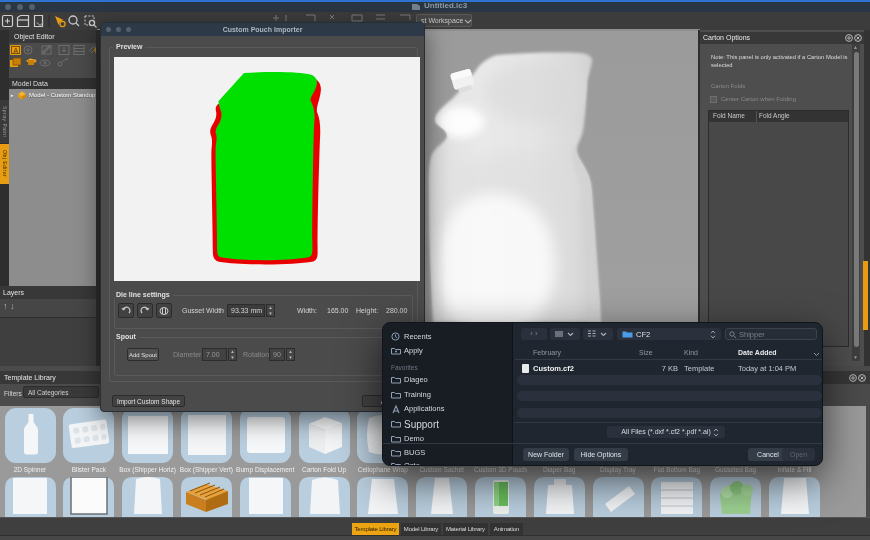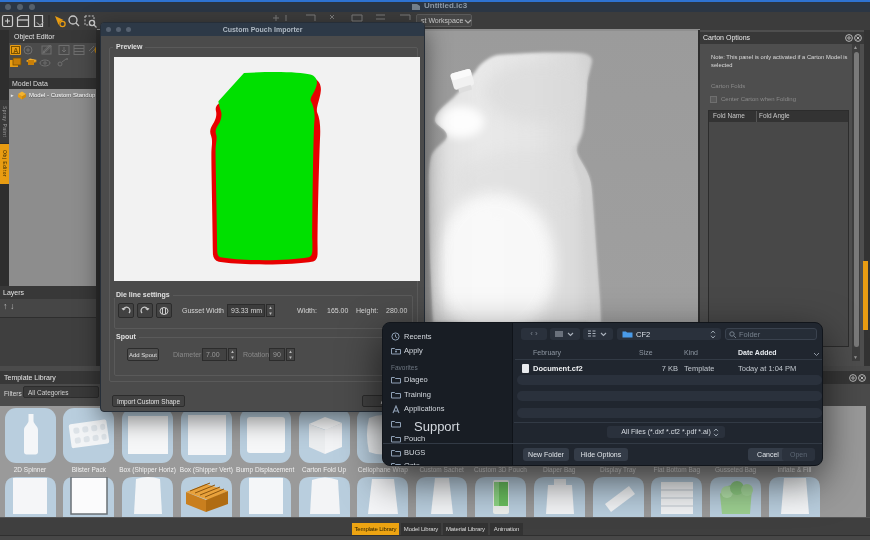--- a/index.html
+++ b/index.html
@@ -547,25 +547,25 @@
         <path d="M0.5 1.5h3l1 1h5v4.5h-9z" fill="none" stroke="#8fa0b5" stroke-width="1"></path>
       </svg>
   <div class="abs" style="left:21px;top:67px;color:#d3d8de;font-size:7.5px;">Training</div>
   <svg class="abs" style="left:8px;top:82px" width="10" height="9" viewBox="0 0 10 9">
         <path d="M2 8L5 1l3 7M3 6h4" fill="none" stroke="#8fa0b5" stroke-width="1.1"></path>
       </svg>
   <div class="abs" style="left:21px;top:81px;color:#d3d8de;font-size:7.5px;">Applications</div>
   <svg class="abs" style="left:8px;top:97px" width="10" height="8" viewBox="0 0 10 8">
         <path d="M0.5 1.5h3l1 1h5v4.5h-9z" fill="none" stroke="#8fa0b5" stroke-width="1"></path>
       </svg>
-  <div class="abs" style="left:31px;top:96px;color:#d3d8de;font-size:13px;">Support</div>
+  <div class="abs" style="left:21px;top:96px;color:#d3d8de;font-size:10px;">Support</div>
   <svg class="abs" style="left:8px;top:112px" width="10" height="8" viewBox="0 0 10 8">
         <path d="M0.5 1.5h3l1 1h5v4.5h-9z" fill="none" stroke="#8fa0b5" stroke-width="1"></path>
       </svg>
-  <div class="abs" style="left:21px;top:111px;color:#d3d8de;font-size:7.5px;">Pouch</div>
+  <div class="abs" style="left:21px;top:111px;color:#d3d8de;font-size:7.5px;">Demo</div>
   <svg class="abs" style="left:8px;top:126px" width="10" height="8" viewBox="0 0 10 8">
         <path d="M0.5 1.5h3l1 1h5v4.5h-9z" fill="none" stroke="#8fa0b5" stroke-width="1"></path>
       </svg>
   <div class="abs" style="left:21px;top:125px;color:#d3d8de;font-size:7.5px;">BUGS</div>
   <svg class="abs" style="left:8px;top:139px" width="10" height="8" viewBox="0 0 10 8">
         <path d="M0.5 1.5h3l1 1h5v4.5h-9z" fill="none" stroke="#8fa0b5" stroke-width="1"></path>
       </svg>
   <div class="abs" style="left:21px;top:138px;color:#d3d8de;font-size:7.5px;">Octo</div>
 
   <div class="abs" style="left:138px;top:5px;width:26px;height:12px;background:#2a313c;border-radius:3px;color:#7d8590;font-size:8px;text-align:center;line-height:11px;">‹&nbsp;›</div>
@@ -586,33 +586,33 @@
   <div class="abs" style="left:253px;top:325px;"></div>
   <div class="abs" style="left:253px;top:7px;color:#dde2e8;font-size:7.5px;">CF2</div>
   <svg class="abs" style="left:327px;top:7px" width="6" height="9" viewBox="0 0 6 9">
         <path d="M1 3.2L3 1l2 2.2M1 5.8L3 8l2-2.2" fill="none" stroke="#9aa4ae" stroke-width="1"></path>
       </svg>
   <div class="abs" style="left:342px;top:5px;width:92px;height:12px;background:#262d37;border:1px solid #3a424e;border-radius:3px;"></div>
   <svg class="abs" style="left:346px;top:8px" width="8" height="8" viewBox="0 0 8 8">
         <circle cx="3" cy="3" r="2.2" fill="none" stroke="#76808c" stroke-width="1"></circle>
         <path d="M4.8 4.8L7 7" stroke="#76808c" stroke-width="1"></path>
       </svg>
-  <div class="abs" style="left:356px;top:7px;color:#76808c;font-size:7.5px;">Folder</div>
+  <div class="abs" style="left:356px;top:7px;color:#76808c;font-size:7.5px;">Shipper</div>
 
   <div class="abs" style="left:150px;top:26px;color:#8e97a2;font-size:7px;">February</div>
   <div class="abs" style="left:256px;top:26px;color:#8e97a2;font-size:7px;">Size</div>
   <div class="abs" style="left:301px;top:26px;color:#8e97a2;font-size:7px;">Kind</div>
   <div class="abs" style="left:355px;top:26px;color:#e7ebef;font-size:7px;font-weight:bold;">Date Added</div>
   <svg class="abs" style="left:430px;top:29px" width="7" height="5" viewBox="0 0 7 5">
         <path d="M1 1l2.5 2.5L6 1" fill="none" stroke="#8e97a2" stroke-width="1"></path>
       </svg>
   <div class="abs" style="left:132px;top:36px;width:309px;height:1px;background:#323a45;"></div>
 
   <div class="abs" style="left:139px;top:41px;width:7px;height:9px;background:#e8eaed;border-radius:1px;"></div>
-  <div class="abs" style="left:150px;top:41px;color:#f0f2f4;font-size:7.5px;font-weight:bold;">Document.cf2</div>
+  <div class="abs" style="left:150px;top:41px;color:#f0f2f4;font-size:7.5px;font-weight:bold;">Custom.cf2</div>
   <div class="abs" style="left:258px;top:41px;width:37px;color:#c2c8cf;font-size:7.5px;text-align:right;">7 KB</div>
   <div class="abs" style="left:301px;top:41px;color:#c2c8cf;font-size:7.5px;">Template</div>
   <div class="abs" style="left:355px;top:41px;color:#c2c8cf;font-size:7.5px;">Today at 1:04 PM</div>
 
   <div class="abs" style="left:134px;top:52px;width:305px;height:10px;background:#2a313c;border-radius:5px;"></div>
   <div class="abs" style="left:134px;top:68px;width:305px;height:10px;background:#2a313c;border-radius:5px;"></div>
   <div class="abs" style="left:134px;top:85px;width:305px;height:10px;background:#2a313c;border-radius:5px;"></div>
   <div class="abs" style="left:131px;top:99px;width:310px;height:1px;background:#323a45;"></div>
 
   <div class="abs" style="left:224px;top:103px;width:118px;height:12px;background:#2a313c;border-radius:3px;color:#d7dce2;font-size:7px;text-align:center;line-height:11px;">All Files (*.dxf *.cf2 *.pdf *.ai)</div>

